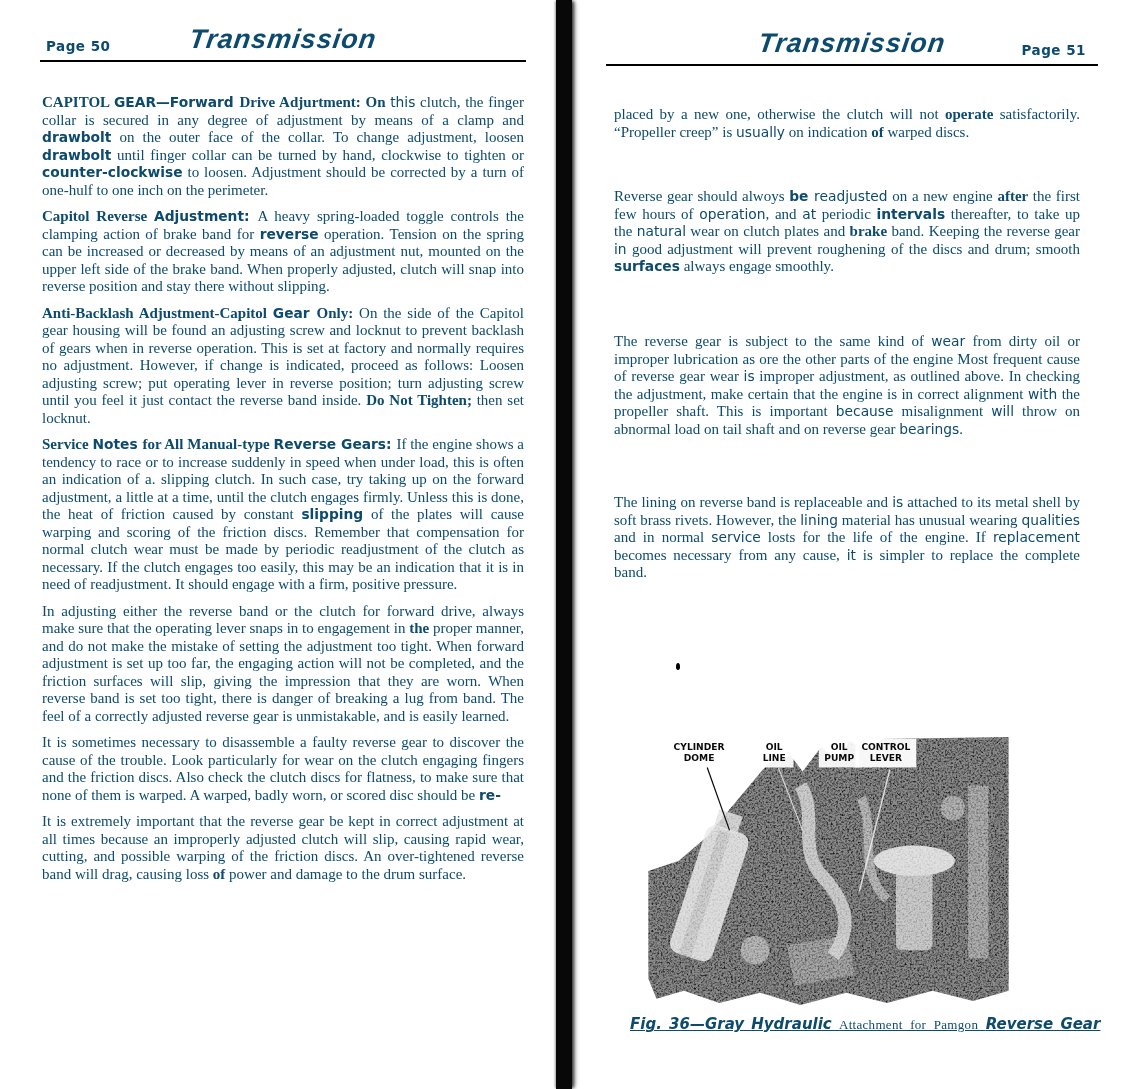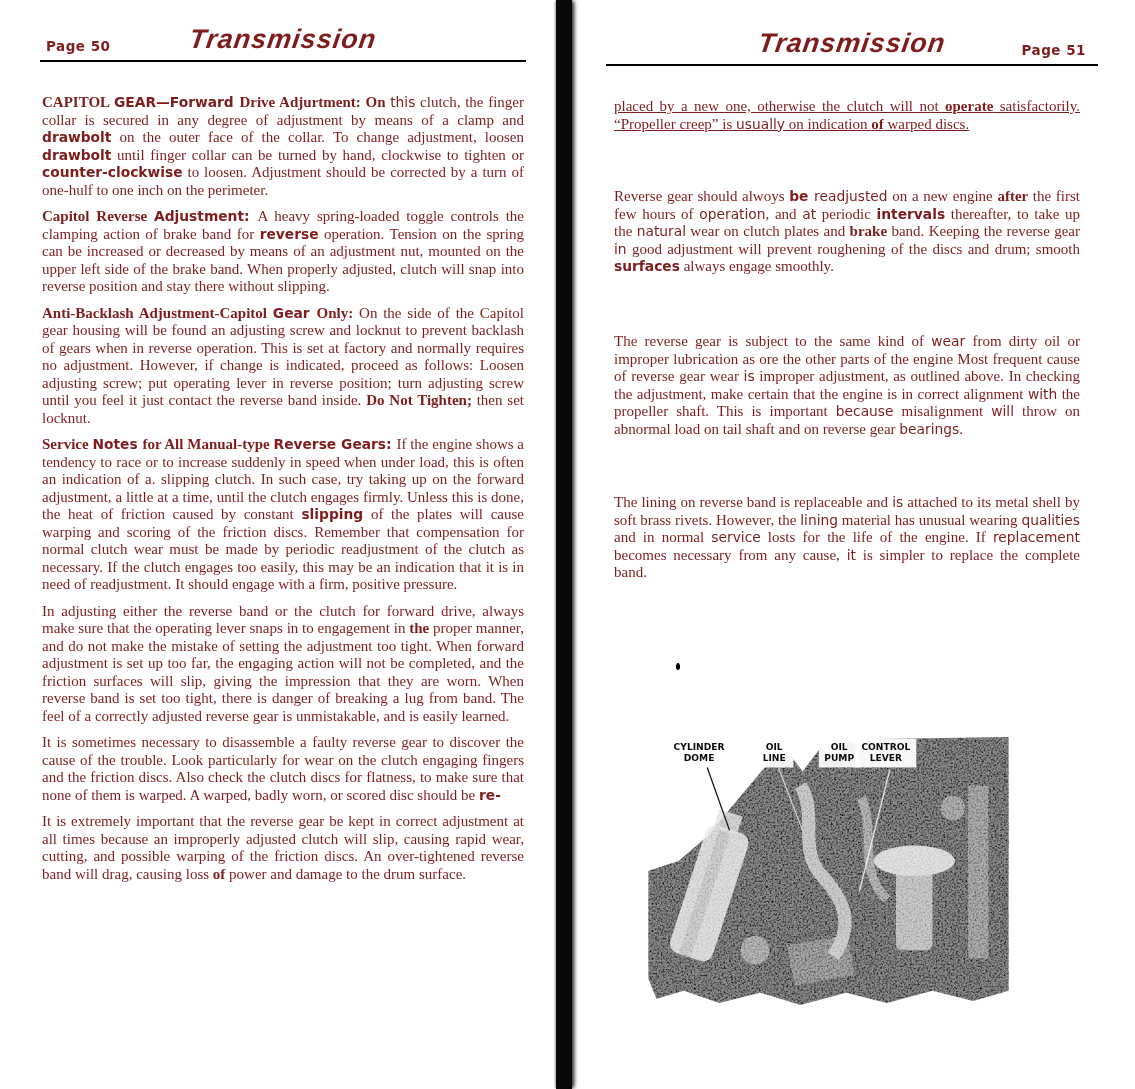--- a/index.html
+++ b/index.html
@@ -1,17 +1,17 @@
 <!DOCTYPE html>
 <html><head>
 <meta charset="utf-8">
 <style>
   html,body{margin:0;padding:0;background:#ffffff;}
   .canvas{position:relative;width:1135px;height:1089px;background:#ffffff;
-          font-family:"Liberation Serif",serif;color:#7f1d1d;overflow:hidden;border-radius:10px;}
+          font-family:"Liberation Serif",serif;color:#0c4a6e;overflow:hidden;border-radius:10px;}
 
   
   .gutter{position:absolute;left:556px;top:0;width:16px;height:1089px;background:#080808;
           box-shadow:3px 0 3px -1px rgba(0,0,0,.65), 5px 0 5px -2px rgba(0,0,0,.35),
                      -2px 0 2px -1px rgba(0,0,0,.4);}
 
   .page{position:absolute;top:0;}
   .page-left{left:40px;width:486px;}
   .page-right{left:606px;width:492px;height:1089px;}
 
@@ -23,21 +23,21 @@
   .page-right .plabel{right:12px;top:42px;text-align:center;}
   .ptitle{position:absolute;left:50%;transform:translateX(-50%) skewX(-8deg);
           font-family:"Liberation Sans",sans-serif;font-style:italic;font-weight:bold;
           font-size:27px;letter-spacing:1px;white-space:nowrap;}
   .page-left .ptitle{top:24px;}
   .page-right .ptitle{top:28px;}
 
   p.body{font-size:15px;line-height:17.5px;text-align:justify;margin:0 0 9px 0;}
   .page-left .col{margin-top:32px;padding:0 2px 0 2px;}
   .page-right p.body{position:absolute;left:8px;width:466px;}
-  .rp1{top:98px;text-decoration:underline;} .rp2{top:188px;} .rp3{top:333px;} .rp4{top:494px;}
+  .rp1{top:106px;} .rp2{top:188px;} .rp3{top:333px;} .rp4{top:494px;}
 
   
   .rb{font-weight:bold;margin-top:34px;}
   .rs{font-family:"DejaVu Sans",sans-serif;font-size:.92em;}
 
   .speck{position:absolute;left:70px;top:663px;width:4px;height:7px;background:#000;border-radius:50% 50% 40% 40%;}
 
   .figure{position:absolute;left:24px;top:737px;width:462px;text-decoration:underline;}
   .figure svg{display:block;margin-left:18px;}
   .caption{margin-top:6px;font-size:13px;letter-spacing:.3px;word-spacing:4px;white-space:nowrap;}
@@ -116,16 +116,17 @@
 
         <text class="figlabel" x="50" y="13" text-anchor="middle">CYLINDER</text>
         <text class="figlabel" x="50" y="24" text-anchor="middle">DOME</text>
         <text class="figlabel" x="124" y="13" text-anchor="middle">OIL</text>
         <text class="figlabel" x="124" y="24" text-anchor="middle">LINE</text>
         <text class="figlabel" x="188" y="13" text-anchor="middle">OIL</text>
         <text class="figlabel" x="188" y="24" text-anchor="middle">PUMP</text>
         <text class="figlabel" x="234" y="13" text-anchor="middle">CONTROL</text>
         <text class="figlabel" x="234" y="24" text-anchor="middle">LEVER</text>
       </svg>
+      <div class="caption"><span class="rb">Fig. 36—Gray Hydraulic </span><span>Attachment for Pamgon </span><span class="rb">Reverse Gear</span></div>
     </div>
   </div>
 
 </div>
 
 </body></html>

